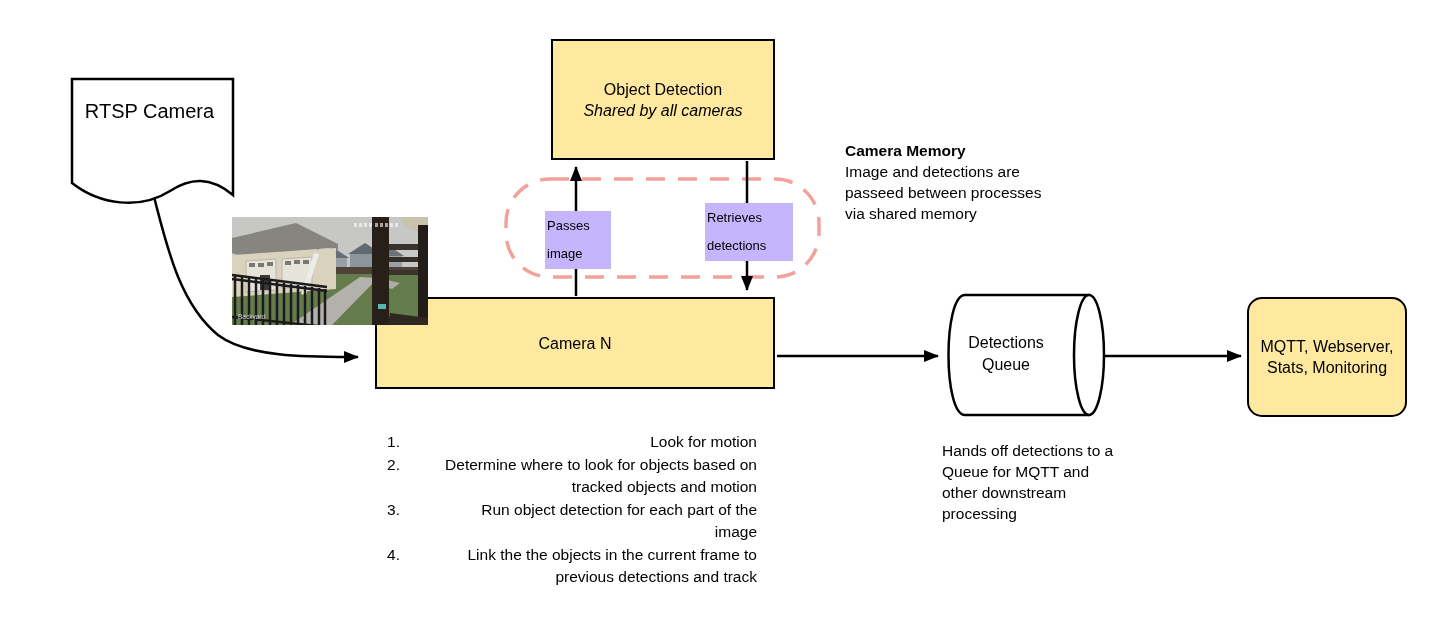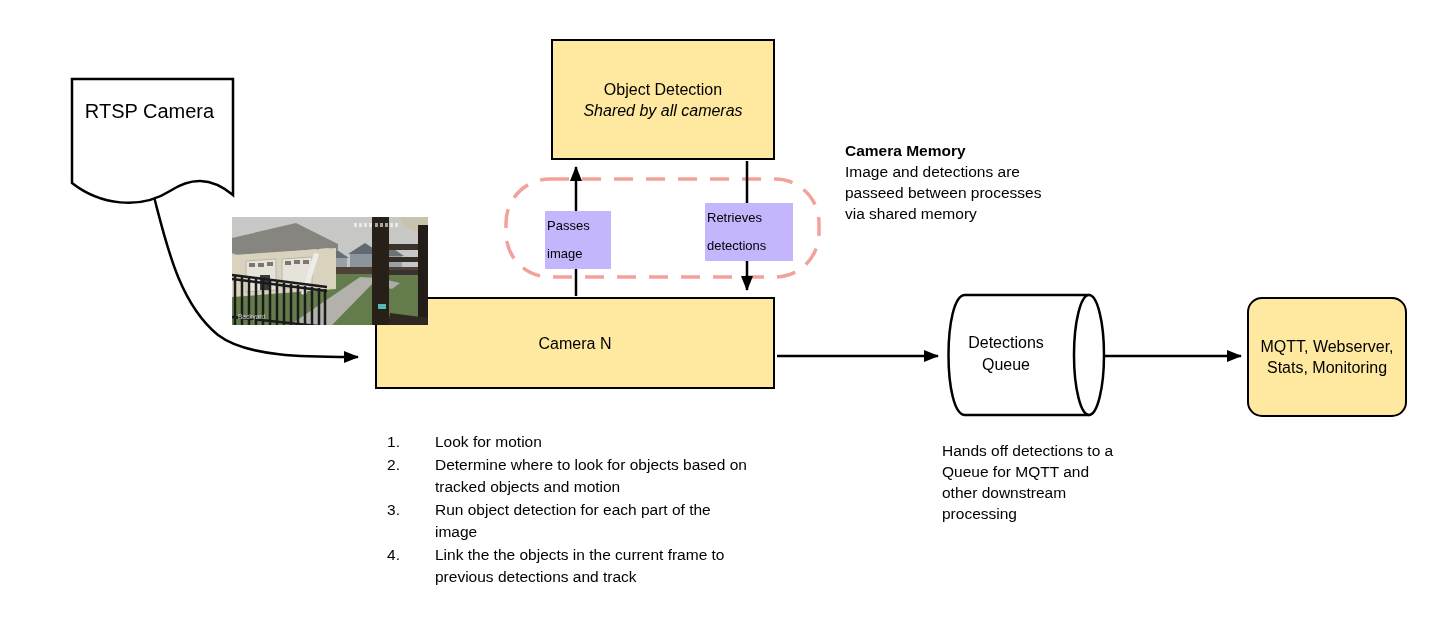--- a/index.html
+++ b/index.html
@@ -23,21 +23,21 @@
   .note{position:absolute;font-size:15.5px;line-height:21px;z-index:4;}
   .note b{font-weight:bold;}
   .edge-label{
     position:absolute;background:#c4b5fd;font-size:13px;line-height:28px;
     z-index:5;padding:1px 2px;
   }
   .steps{
     position:absolute;left:385px;top:431px;width:372px;margin:0;padding:0;
     list-style:none;counter-reset:step;font-size:15.5px;line-height:22.5px;z-index:4;
   }
-  .steps li{position:relative;padding-left:50px;counter-increment:step;}
+  .steps li{position:relative;padding-left:50px;counter-increment:step;text-align:right;}
   .steps li::before{content:counter(step) ".";position:absolute;left:2px;}
   #doc-shape{position:absolute;left:70px;top:75px;z-index:2;}
   #doc-label{
     position:absolute;left:72px;top:100px;width:155px;text-align:center;
     font-size:20px;z-index:3;
   }
   #photo{position:absolute;left:232px;top:217px;z-index:6;}
   #cylinder{position:absolute;left:933px;top:288px;z-index:3;}
   #cylinder-label{
     position:absolute;left:950px;top:332px;width:112px;text-align:center;

